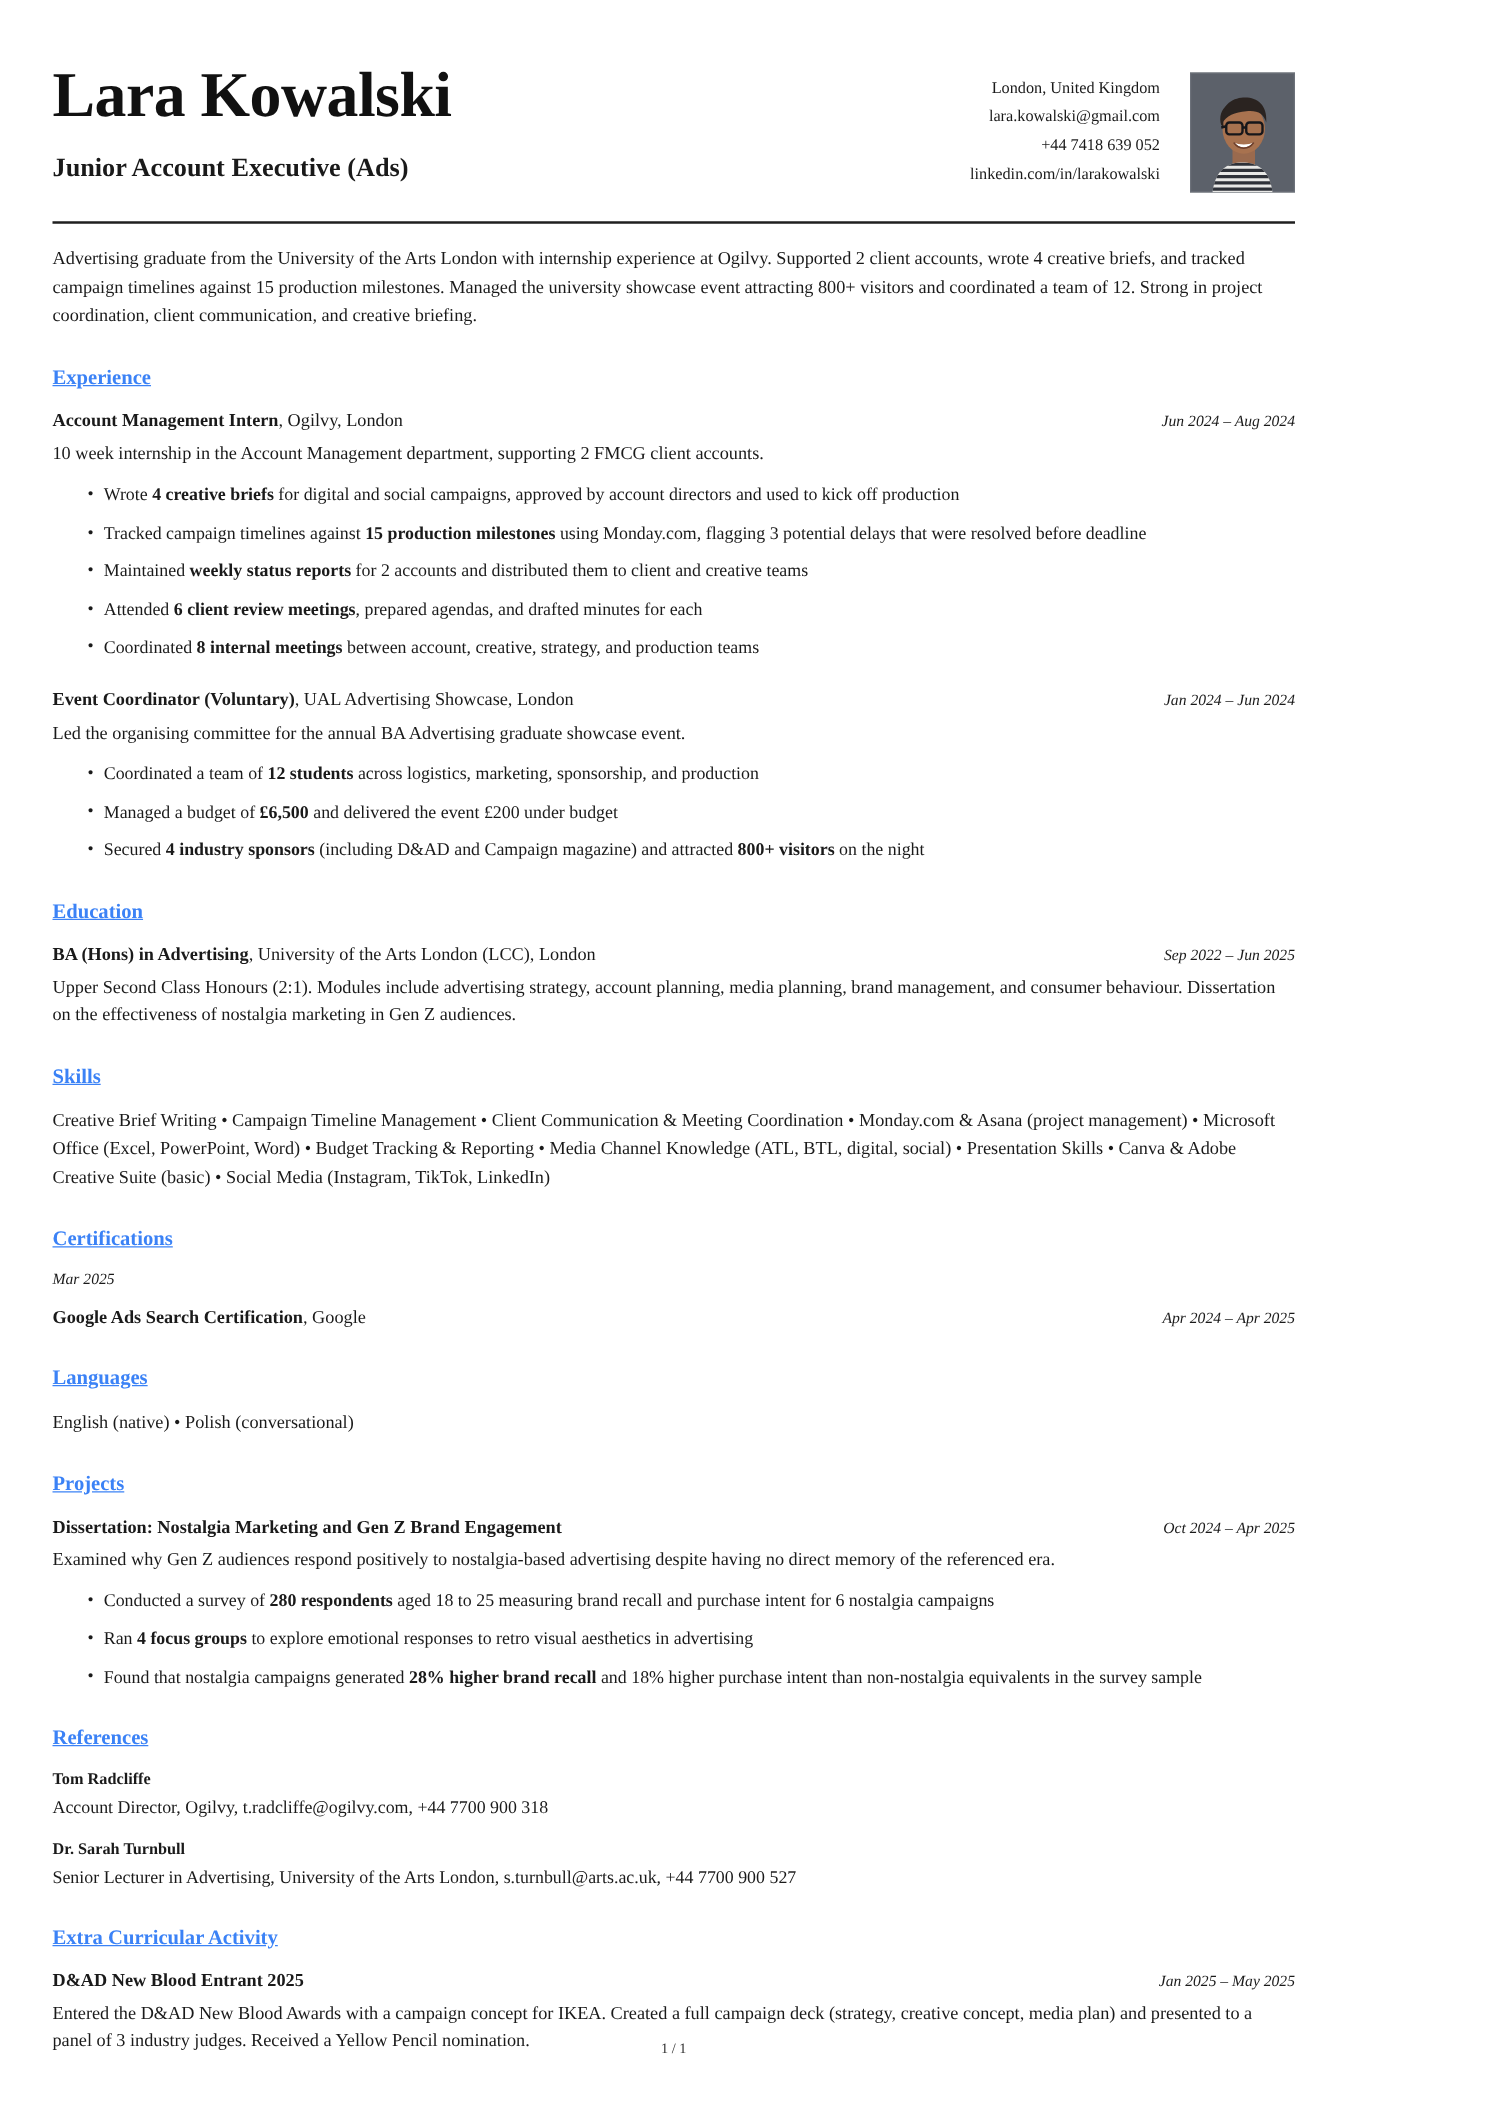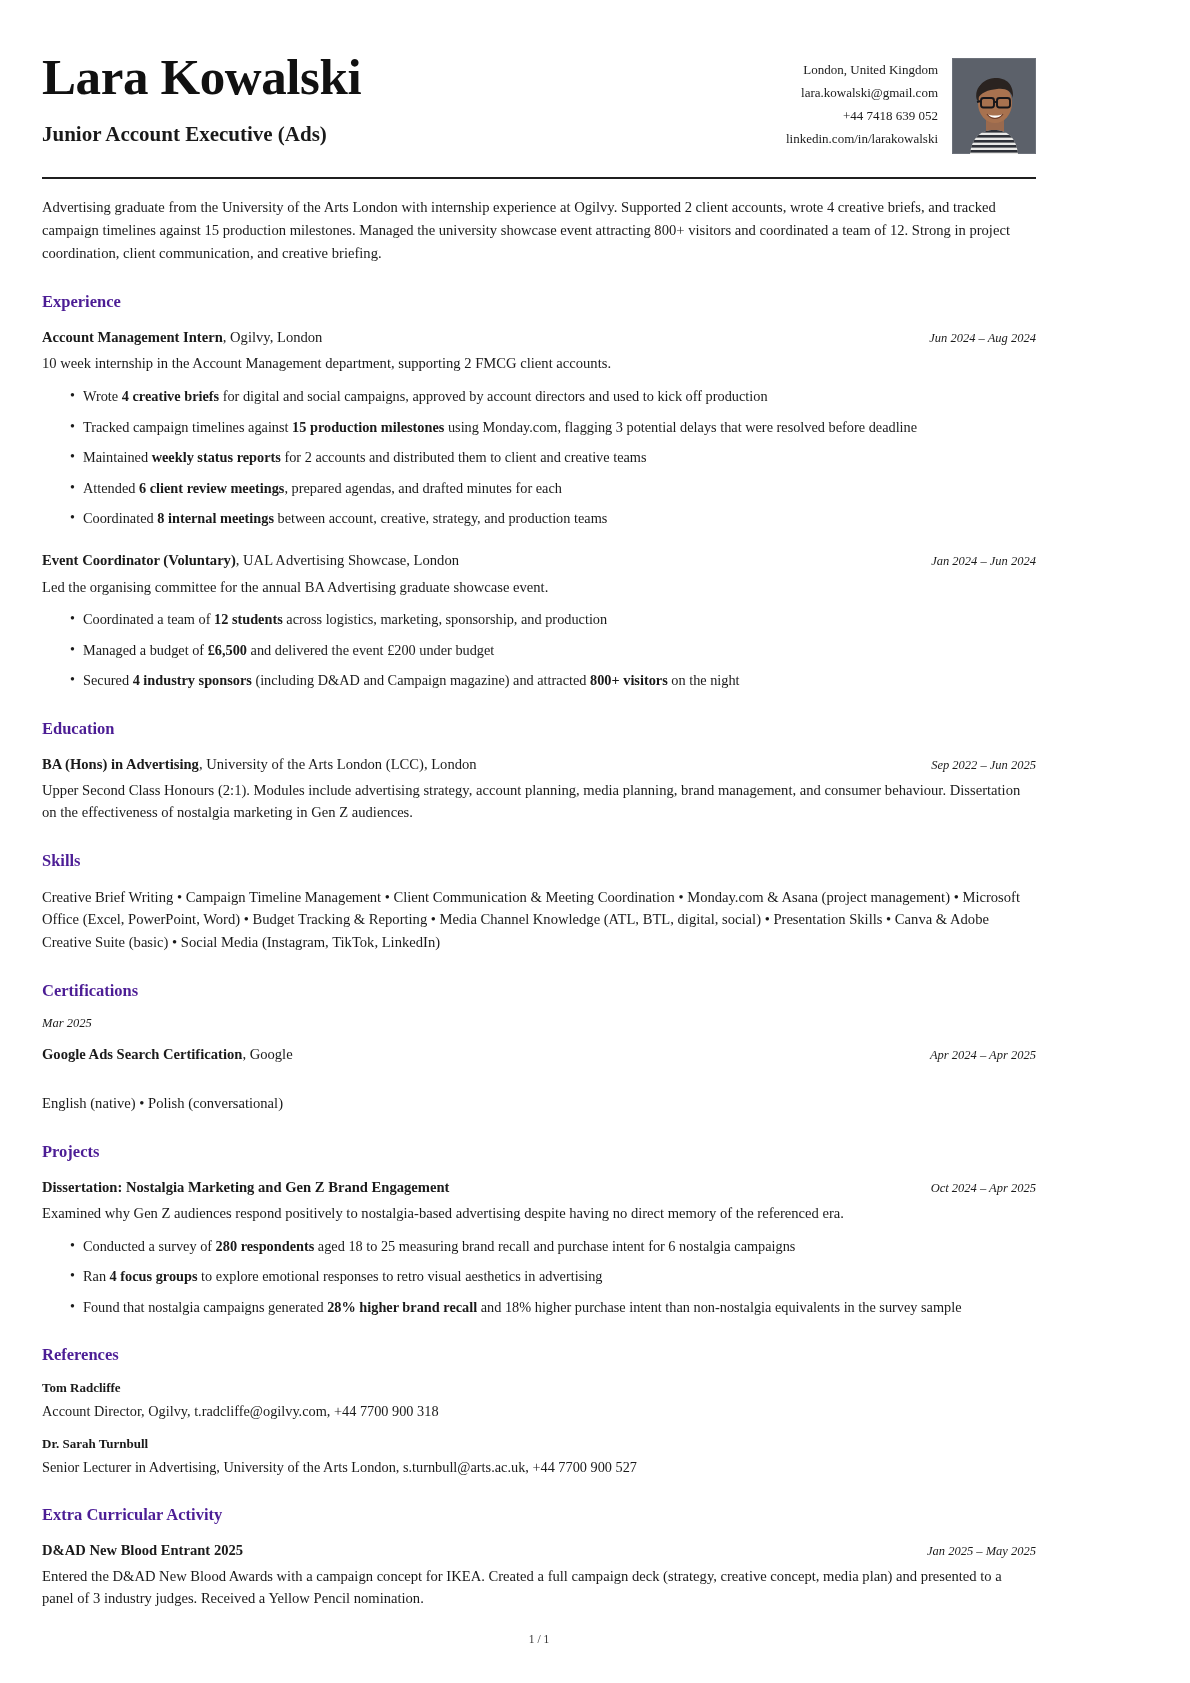--- a/index.html
+++ b/index.html
@@ -36,21 +36,21 @@
   }
   .headline {
     font-size: 21px;
     font-weight: 700;
     margin-top: 19px;
     color: #1a1a1a;
   }
   .header-right {
     display: flex;
     align-items: flex-start;
-    gap: 14px;
+    gap: 24px;
     padding-top: 10px;
   }
   .contact {
     text-align: right;
     font-size: 13px;
     line-height: 1.78;
     color: #1a1a1a;
     white-space: nowrap;
   }
   .contact div { display: block; }
@@ -78,21 +78,22 @@
     line-height: 1.58;
     margin-top: 17px;
     text-align: left;
   }
 
   .section { margin-top: 27px; }
   .section-title {
     font-size: 16.5px;
     font-weight: 700;
     margin-bottom: 15px;
-    color: #4c1d95;
+    color: #3b82f6;
+    text-decoration: underline;
   }
 
   .entry { margin-bottom: 2px; }
   .entry + .entry { margin-top: 21px; }
   .entry-head {
     display: flex;
     align-items: baseline;
     justify-content: space-between;
   }
   .entry-title {
@@ -295,20 +296,21 @@
       <div class="entry-head">
         <div class="entry-title">
           <b>Google Ads Search Certification</b><span class="light">, Google</span>
         </div>
         <div class="entry-date">Apr 2024 – Apr 2025</div>
       </div>
     </div>
   </div>
 
   <div class="section">
+    <div class="section-title">Languages</div>
     <div class="plain-para">English (native) • Polish (conversational)</div>
   </div>
 
   <div class="section">
     <div class="section-title">Projects</div>
     <div class="entry">
       <div class="entry-head">
         <div class="entry-title">
           <b>Dissertation: Nostalgia Marketing and Gen Z Brand Engagement</b>
         </div>

